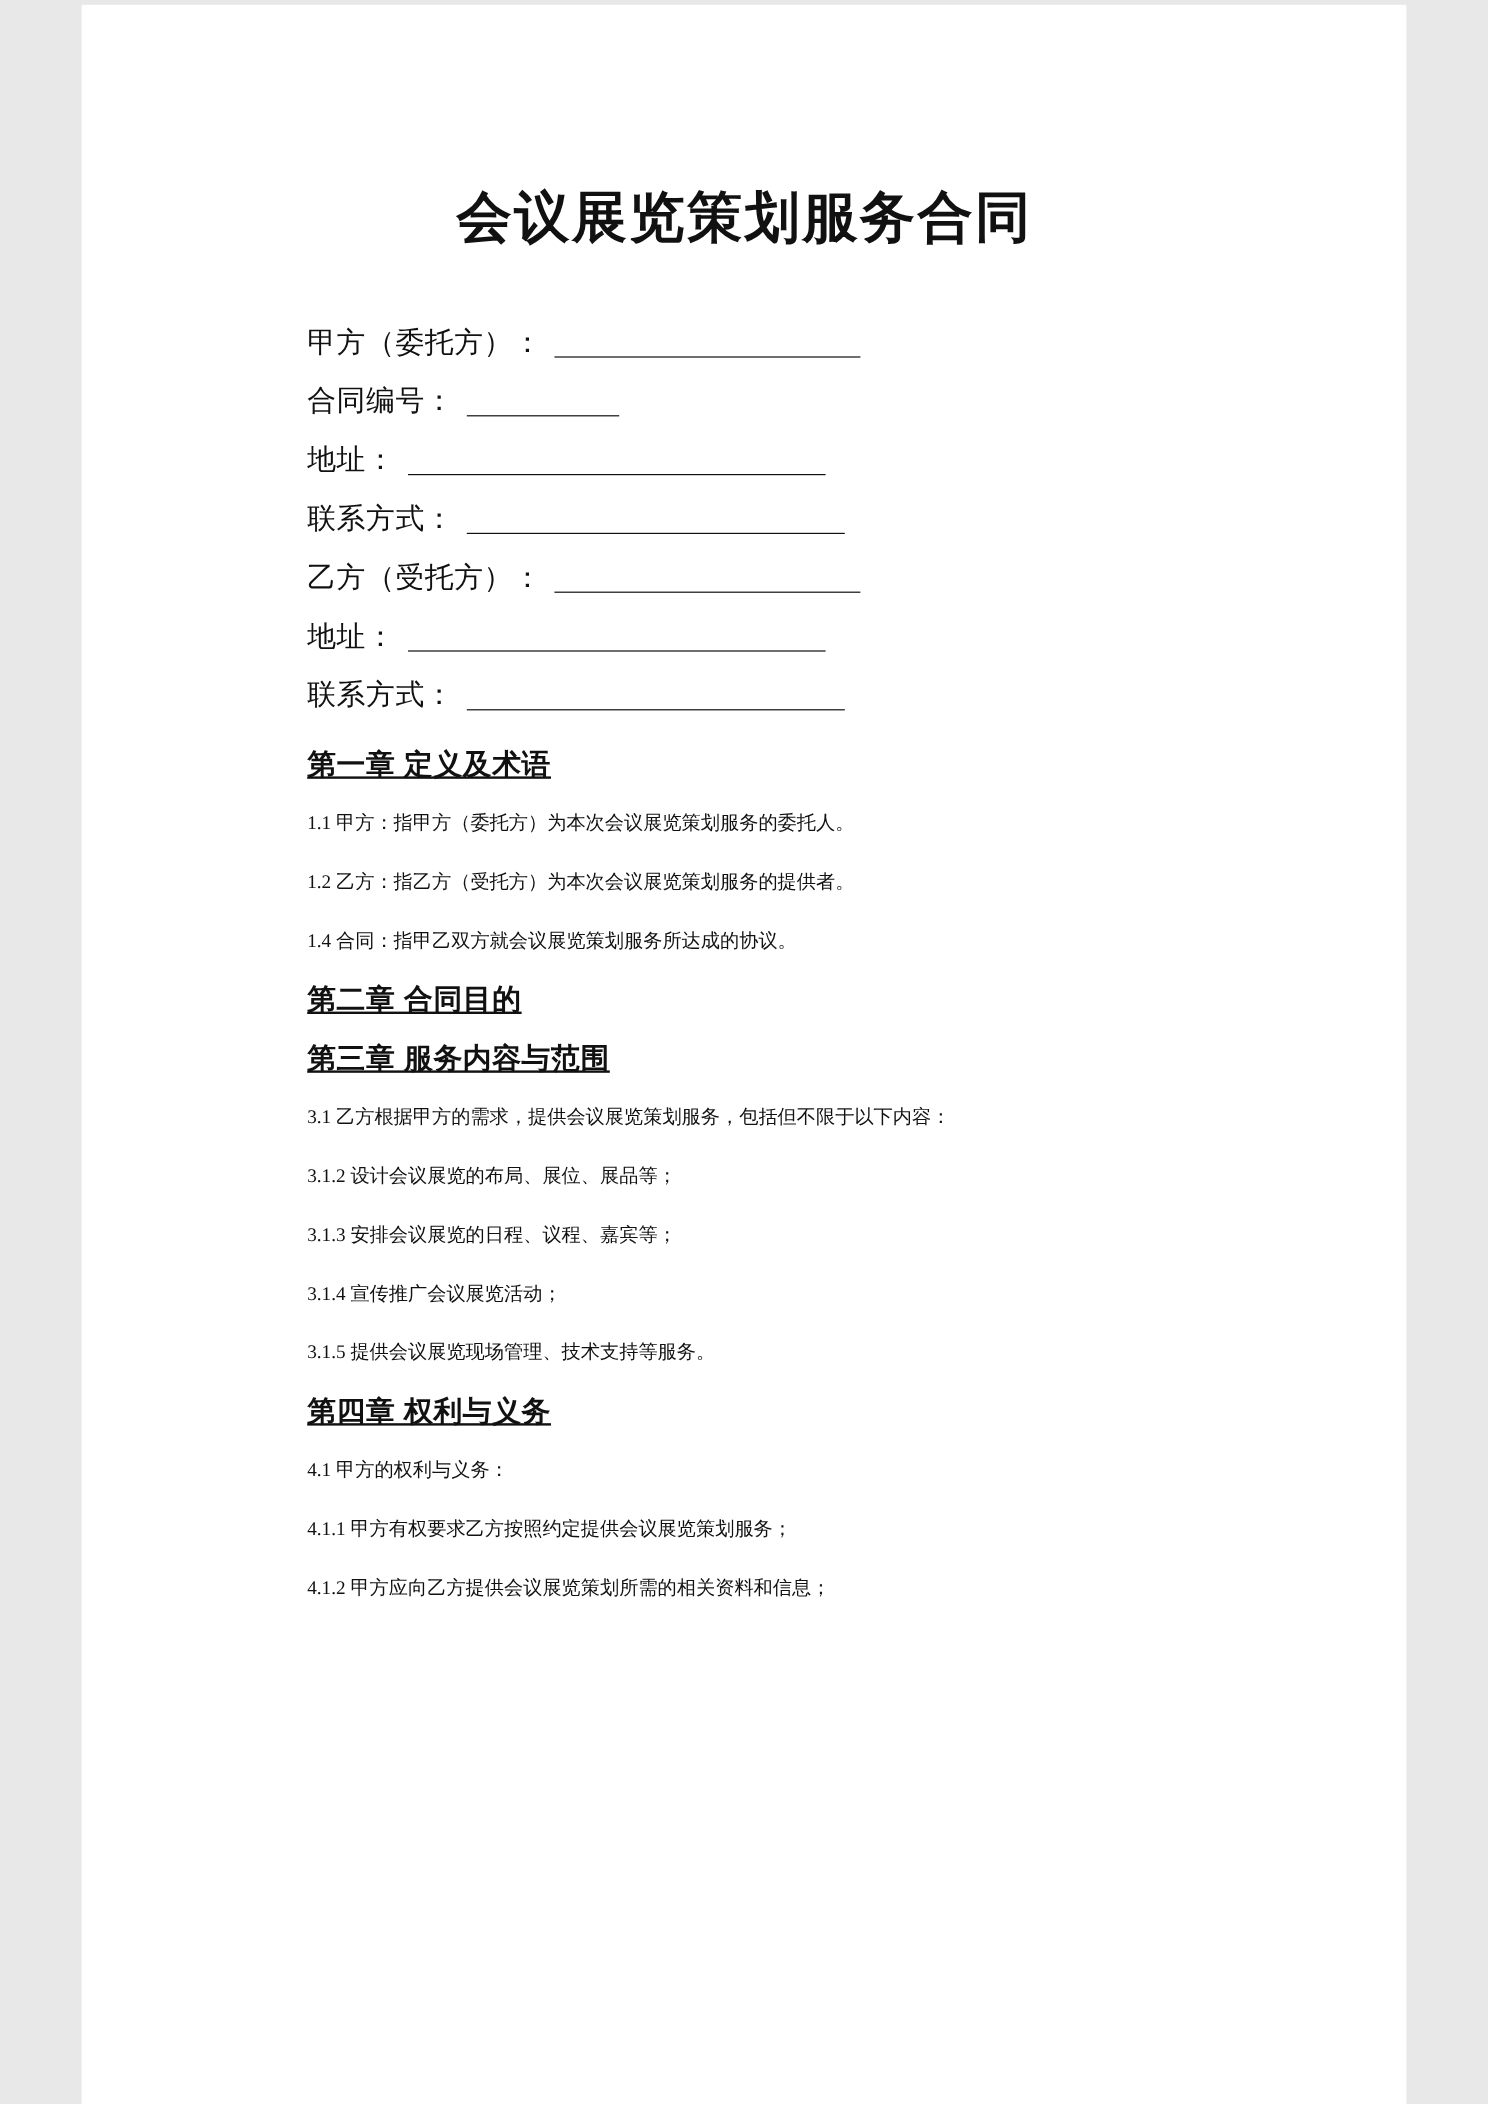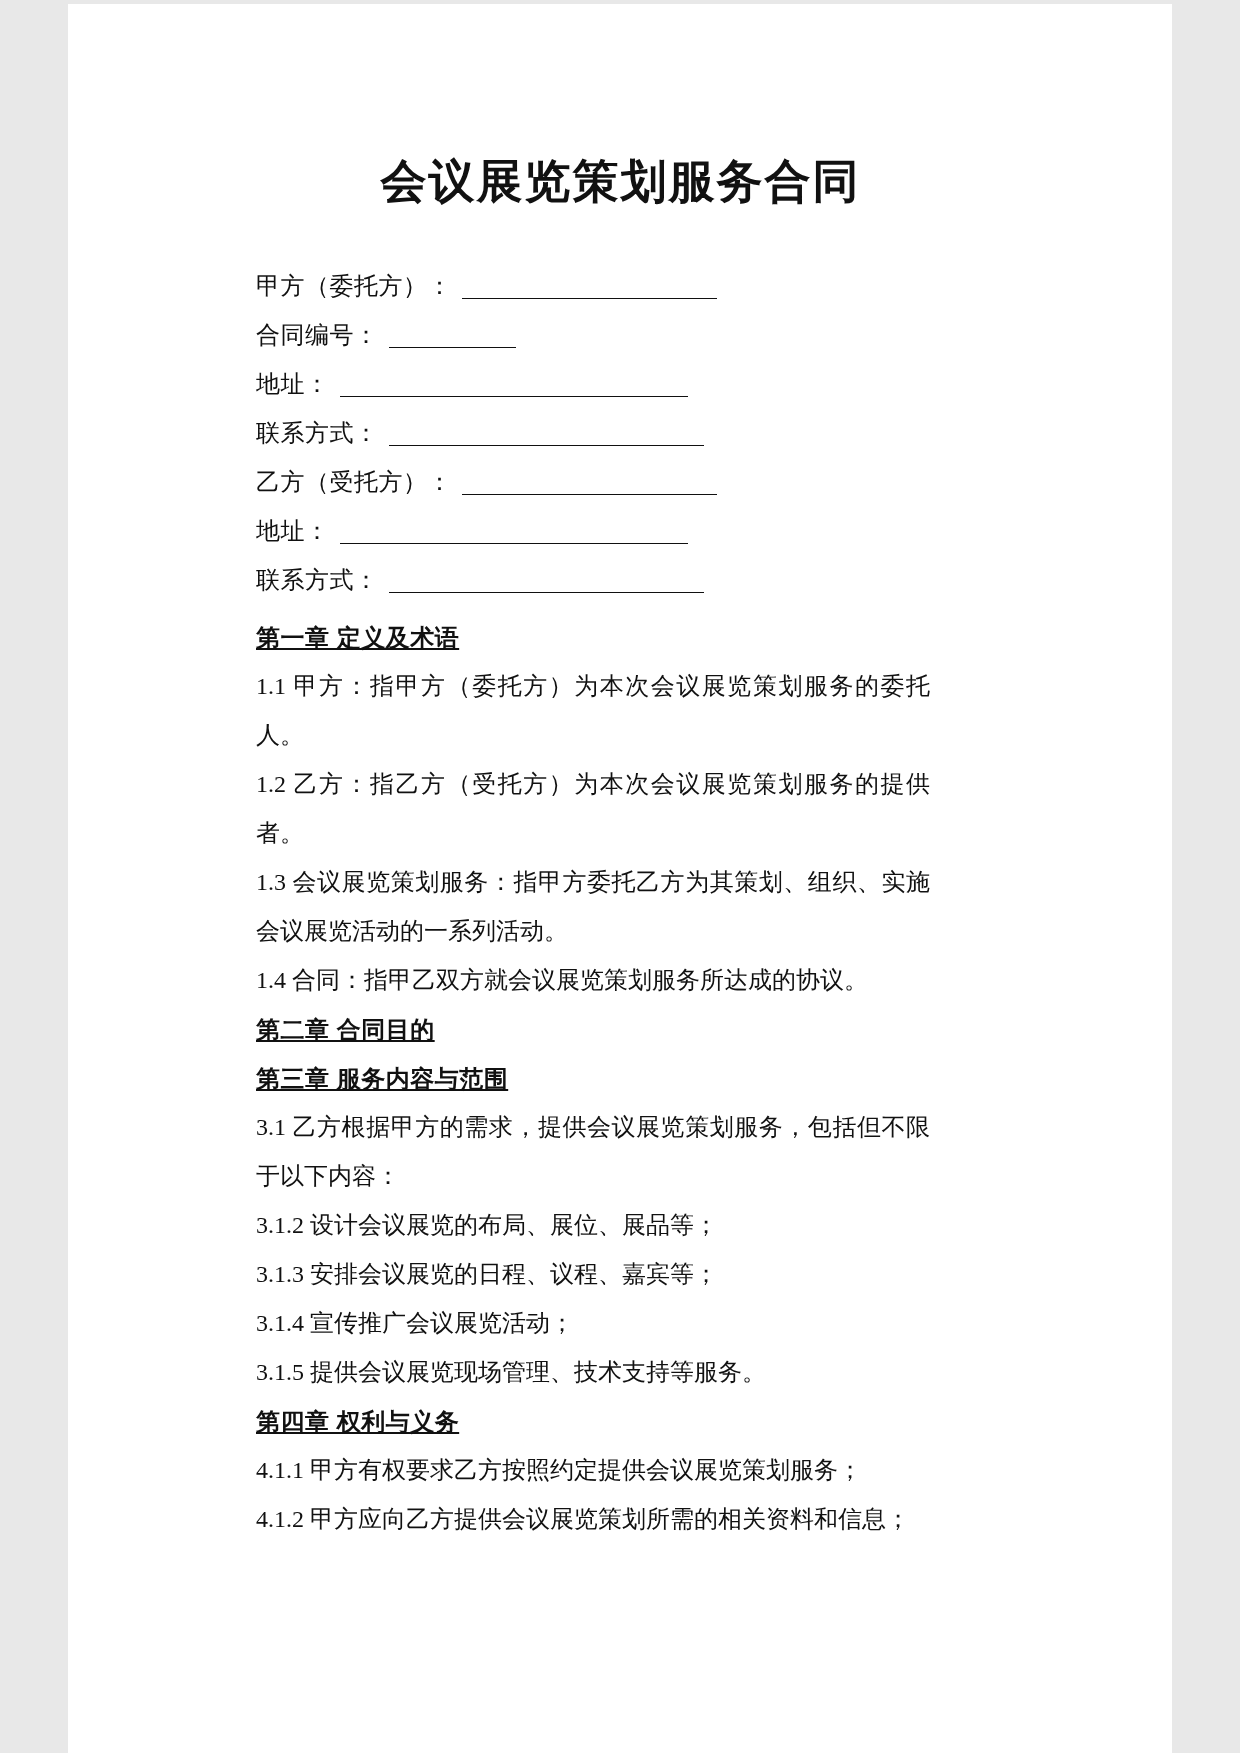--- a/index.html
+++ b/index.html
@@ -54,21 +54,21 @@
     margin: 0;
     font-family: "Liberation Sans", "DejaVu Sans", sans-serif;
     font-weight: bold;
     font-size: 24px;
     line-height: 49px;
     letter-spacing: 0.5px;
     text-decoration: underline;
   }
   .para {
     margin: 0;
-    font-size: 24px;
+    font-size: 16px;
     line-height: 49px;
     text-align: justify;
     text-justify: inter-ideograph;
     overflow-wrap: break-word;
   }
 </style>
 </head>
 <body>
 
 <div class="page">
@@ -82,33 +82,33 @@
       <div class="field-row"><span class="field-label">乙方（受托方）：</span><span class="field-blank" style="width: 255px;"></span></div>
       <div class="field-row"><span class="field-label">地址：</span><span class="field-blank" style="width: 348px;"></span></div>
       <div class="field-row"><span class="field-label">联系方式：</span><span class="field-blank" style="width: 315px;"></span></div>
     </div>
 
   <div class="sections" id="sections">
       <section>
         <h2 class="sec-heading">第一章 定义及术语</h2>
         <p class="para">1.1 甲方：指甲方（委托方）为本次会议展览策划服务的委托人。</p>
         <p class="para">1.2 乙方：指乙方（受托方）为本次会议展览策划服务的提供者。</p>
-        <p class="para">1.3 会议展览策划服务：指甲方委托乙方为其策划、组织、实施会议展览活动的一系列活动。</p>
         <p class="para">1.4 合同：指甲乙双方就会议展览策划服务所达成的协议。</p>
       </section>
       <section>
         <h2 class="sec-heading">第二章 合同目的</h2>
       </section>
       <section>
         <h2 class="sec-heading">第三章 服务内容与范围</h2>
         <p class="para">3.1 乙方根据甲方的需求，提供会议展览策划服务，包括但不限于以下内容：</p>
         <p class="para">3.1.2 设计会议展览的布局、展位、展品等；</p>
         <p class="para">3.1.3 安排会议展览的日程、议程、嘉宾等；</p>
         <p class="para">3.1.4 宣传推广会议展览活动；</p>
         <p class="para">3.1.5 提供会议展览现场管理、技术支持等服务。</p>
       </section>
       <section>
         <h2 class="sec-heading">第四章 权利与义务</h2>
+        <p class="para">4.1 甲方的权利与义务：</p>
         <p class="para">4.1.1 甲方有权要求乙方按照约定提供会议展览策划服务；</p>
         <p class="para">4.1.2 甲方应向乙方提供会议展览策划所需的相关资料和信息；</p>
       </section>
     </div>
 </div>
 
 </body></html>

